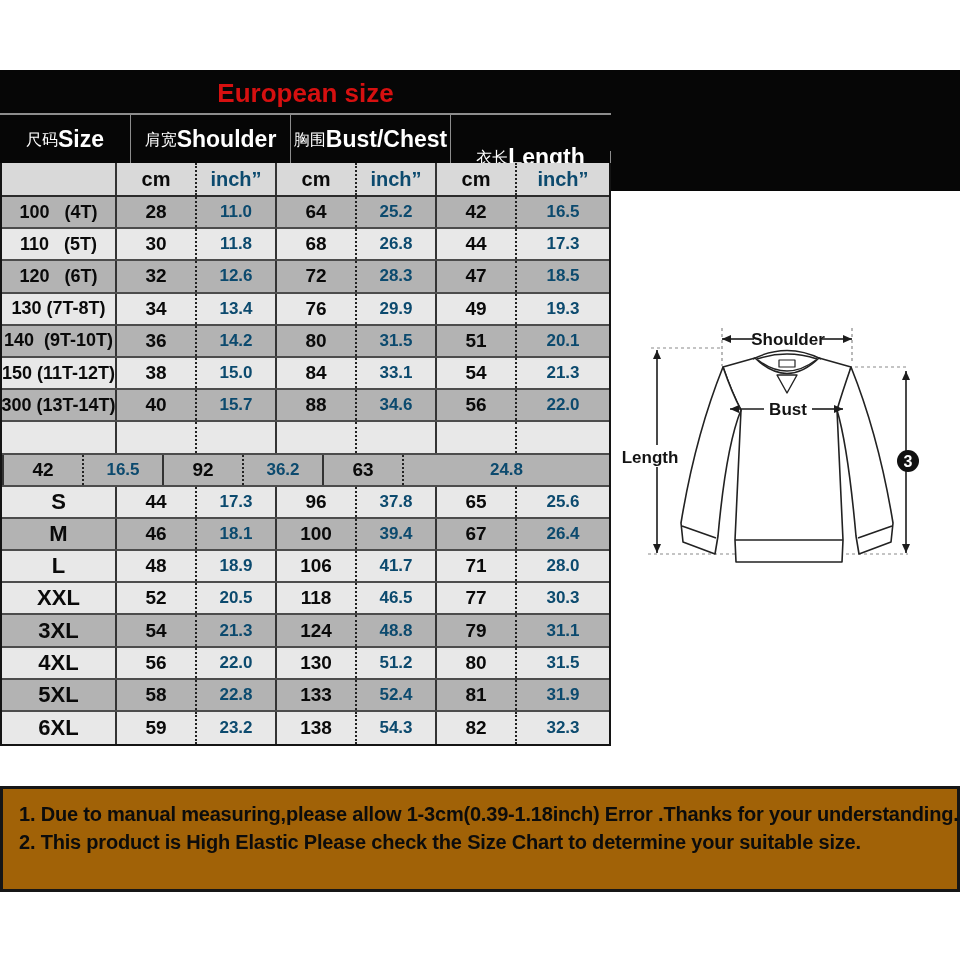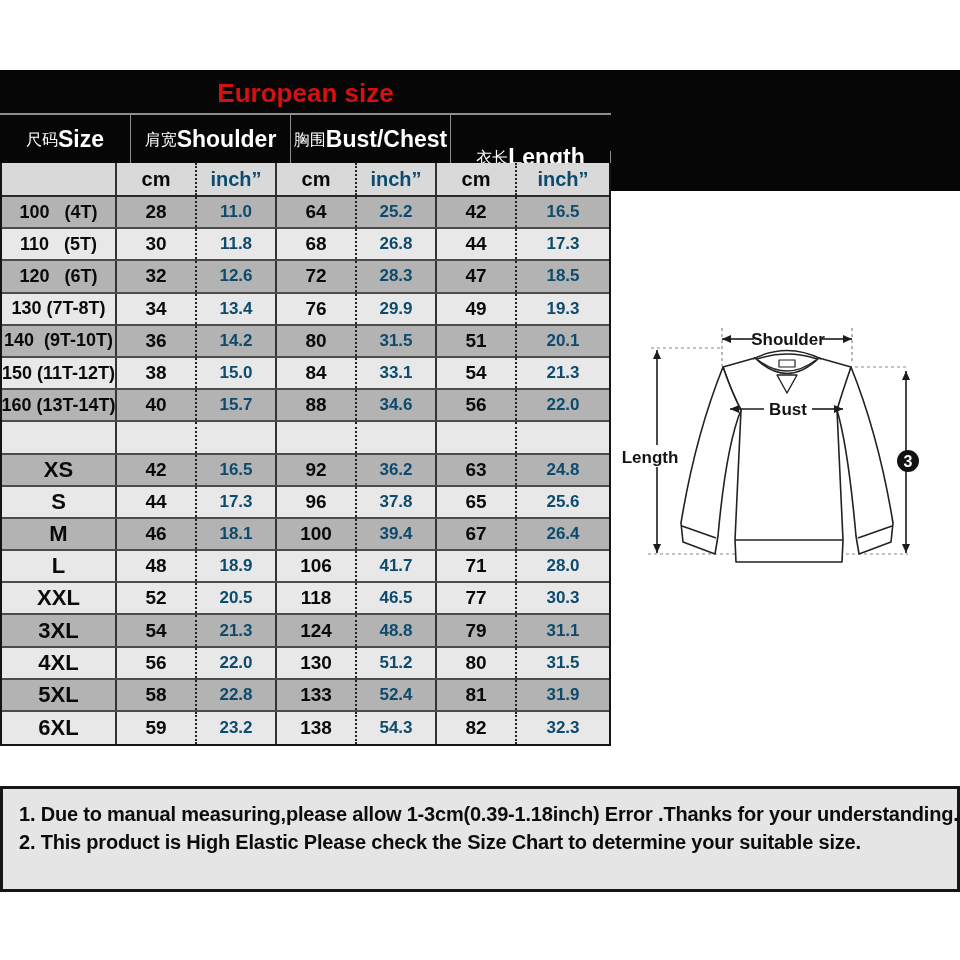--- a/index.html
+++ b/index.html
@@ -33,21 +33,21 @@
   .c0.big { font-size:22px; }
   .c1,.c2,.c3,.c4,.c5 { width:80px; } .c6 { flex:1; }
   .c1,.c3,.c5 { border-left:2px solid #333333; }
   .c2,.c4,.c6 { border-left:2px dotted #222222; }
   .td.cm   { font-size:19px; color:#0a0a0a; }
   .td.inch { font-size:17px; color:#0c4a6e; }
   .unit-row .td { font-size:20px; }
 
   
   .notes { position:absolute; left:0; top:786px; width:960px; height:106px; box-sizing:border-box;
-           border:3px solid #161616; background:#e5e5e5; padding:11px 8px 0 16px; }
+           border:3px solid #161616; background:#a16207; padding:11px 8px 0 16px; }
   .note { font-size:20px; font-weight:bold; color:#0c0c0c; line-height:28px;
           letter-spacing:-0.2px; white-space:nowrap; }
 
   
   .diagram { position:absolute; left:612px; top:312px; }
   .diagram text { font-family:"Liberation Sans", sans-serif; font-weight:bold; fill:#141414; }
 </style>
 </head>
 <body>
 
@@ -134,39 +134,38 @@
         <div class="trow light">
           <div class="td c0 size-cell">150 (11T-12T)</div>
           <div class="td c1 cm">38</div>
           <div class="td c2 inch">15.0</div>
           <div class="td c3 cm">84</div>
           <div class="td c4 inch">33.1</div>
           <div class="td c5 cm">54</div>
           <div class="td c6 inch">21.3</div>
         </div>
         <div class="trow dark">
-          <div class="td c0 size-cell">160 (13T-14T)</div>
+          <div class="td c0 size-cell">300 (13T-14T)</div>
           <div class="td c1 cm">40</div>
           <div class="td c2 inch">15.7</div>
           <div class="td c3 cm">88</div>
           <div class="td c4 inch">34.6</div>
           <div class="td c5 cm">56</div>
           <div class="td c6 inch">22.0</div>
         </div>
         <div class="trow light">
           <div class="td c0 size-cell"></div>
           <div class="td c1 cm"></div>
           <div class="td c2 inch"></div>
           <div class="td c3 cm"></div>
           <div class="td c4 inch"></div>
           <div class="td c5 cm"></div>
           <div class="td c6 inch"></div>
         </div>
         <div class="trow dark">
-          <div class="td c0 size-cell big">XS</div>
           <div class="td c1 cm">42</div>
           <div class="td c2 inch">16.5</div>
           <div class="td c3 cm">92</div>
           <div class="td c4 inch">36.2</div>
           <div class="td c5 cm">63</div>
           <div class="td c6 inch">24.8</div>
         </div>
         <div class="trow light">
           <div class="td c0 size-cell big">S</div>
           <div class="td c1 cm">44</div>

